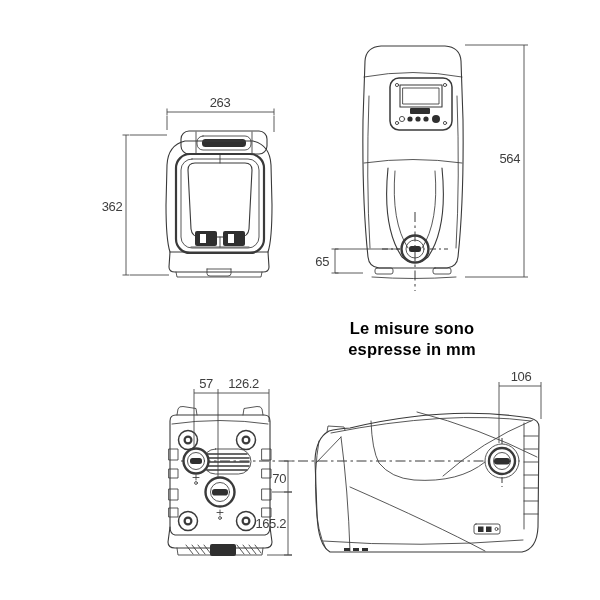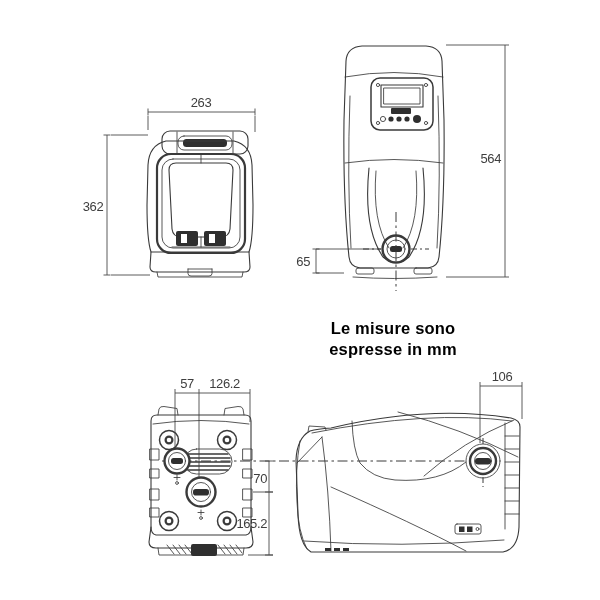--- a/index.html
+++ b/index.html
@@ -4,20 +4,21 @@
 <style>
   * { box-sizing: border-box; }
   html, body { margin: 0; padding: 0; background: #ffffff; }
   body { font-family: "Liberation Sans", sans-serif; }
   .canvas {
     position: relative;
     width: 600px;
     height: 600px;
     background: #ffffff;
     overflow: hidden;
+    padding-left: 19px;
   }
   svg { display: block; }
   svg text { font-family: "Liberation Sans", sans-serif; }
   .ln   { fill: none; stroke: #3a3a3a; stroke-width: 1.1; stroke-linecap: round; stroke-linejoin: round; }
   .thin { stroke-width: 0.85; }
   .med  { stroke-width: 1.5; }
   .thick{ stroke-width: 2.2; }
   .ring { stroke-width: 2.4; }
   .dimln{ fill: none; stroke: #4a4a4a; stroke-width: 0.9; stroke-linecap: butt; }
   .cl   { fill: none; stroke: #3a3a3a; stroke-width: 1; stroke-dasharray: 10 3.5 2.5 3.5; }

